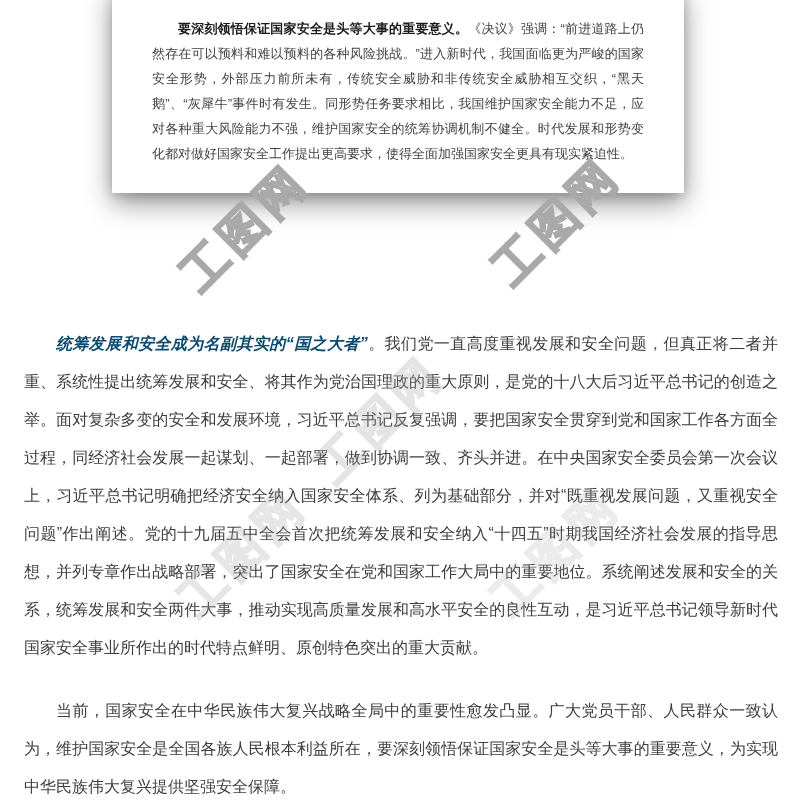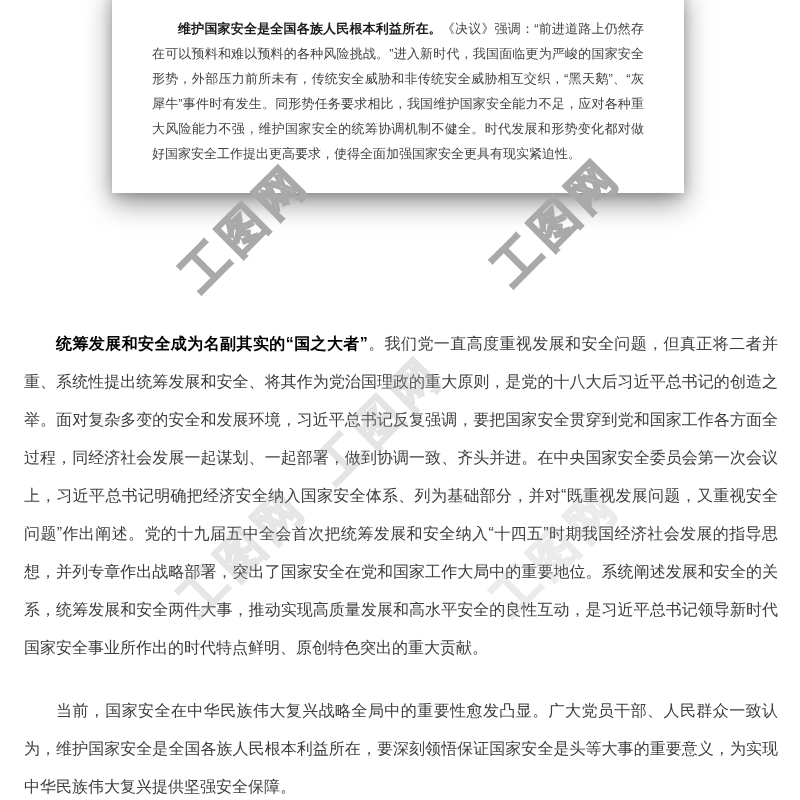--- a/index.html
+++ b/index.html
@@ -46,21 +46,21 @@
   .content p {
     margin: 0;
     font-size: 16px;
     line-height: 38px;
     color: #3d3d3d;
     text-align: justify;
     text-indent: 2em;
     word-break: break-all;
   }
   .content p + p { margin-top: 25px; }
-  .content .lead { font-weight: bold; color: #000000; }
+  .content .lead { font-weight: bold; color: #0c4a6e; font-style: italic; }
 
   
   .wm {
     position: absolute;
     transform: translate(-50%, -50%) rotate(-45deg);
     font-size: 46px;
     font-weight: bold;
     letter-spacing: 6px;
     white-space: nowrap;
     color: transparent;
@@ -74,21 +74,21 @@
 
 <div class="page">
 
   <div class="wm" style="left:245px; top:228px; opacity:1;">工图网</div>
   <div class="wm" style="left:557px; top:222px; opacity:1;">工图网</div>
   <div class="wm" style="left:380px; top:420px; opacity:0.30;">工图网</div>
   <div class="wm" style="left:243px; top:553px; opacity:0.28;">工图网</div>
   <div class="wm" style="left:556px; top:552px; opacity:0.22;">工图网</div>
 
   <div class="card">
-    <p><span class="lead">维护国家安全是全国各族人民根本利益所在。</span><span>《决议》强调：“前进道路上仍然存在可以预料和难以预料的各种风险挑战。”进入新时代，我国面临更为严峻的国家安全形势，外部压力前所未有，传统安全威胁和非传统安全威胁相互交织，“黑天鹅”、“灰犀牛”事件时有发生。同形势任务要求相比，我国维护国家安全能力不足，应对各种重大风险能力不强，维护国家安全的统筹协调机制不健全。时代发展和形势变化都对做好国家安全工作提出更高要求，使得全面加强国家安全更具有现实紧迫性。</span></p>
+    <p><span class="lead">要深刻领悟保证国家安全是头等大事的重要意义。</span><span>《决议》强调：“前进道路上仍然存在可以预料和难以预料的各种风险挑战。”进入新时代，我国面临更为严峻的国家安全形势，外部压力前所未有，传统安全威胁和非传统安全威胁相互交织，“黑天鹅”、“灰犀牛”事件时有发生。同形势任务要求相比，我国维护国家安全能力不足，应对各种重大风险能力不强，维护国家安全的统筹协调机制不健全。时代发展和形势变化都对做好国家安全工作提出更高要求，使得全面加强国家安全更具有现实紧迫性。</span></p>
   </div>
 
   <div class="content">
     <p><span class="lead">统筹发展和安全成为名副其实的“国之大者”</span><span>。我们党一直高度重视发展和安全问题，但真正将二者并重、系统性提出统筹发展和安全、将其作为党治国理政的重大原则，是党的十八大后习近平总书记的创造之举。面对复杂多变的安全和发展环境，习近平总书记反复强调，要把国家安全贯穿到党和国家工作各方面全过程，同经济社会发展一起谋划、一起部署，做到协调一致、齐头并进。在中央国家安全委员会第一次会议上，习近平总书记明确把经济安全纳入国家安全体系、列为基础部分，并对“既重视发展问题，又重视安全问题”作出阐述。党的十九届五中全会首次把统筹发展和安全纳入“十四五”时期我国经济社会发展的指导思想，并列专章作出战略部署，突出了国家安全在党和国家工作大局中的重要地位。系统阐述发展和安全的关系，统筹发展和安全两件大事，推动实现高质量发展和高水平安全的良性互动，是习近平总书记领导新时代国家安全事业所作出的时代特点鲜明、原创特色突出的重大贡献。</span></p>
     <p><span>当前，国家安全在中华民族伟大复兴战略全局中的重要性愈发凸显。广大党员干部、人民群众一致认为，维护国家安全是全国各族人民根本利益所在，要深刻领悟保证国家安全是头等大事的重要意义，为实现中华民族伟大复兴提供坚强安全保障。</span></p>
   </div>
 
 </div>
 
 </body></html>

